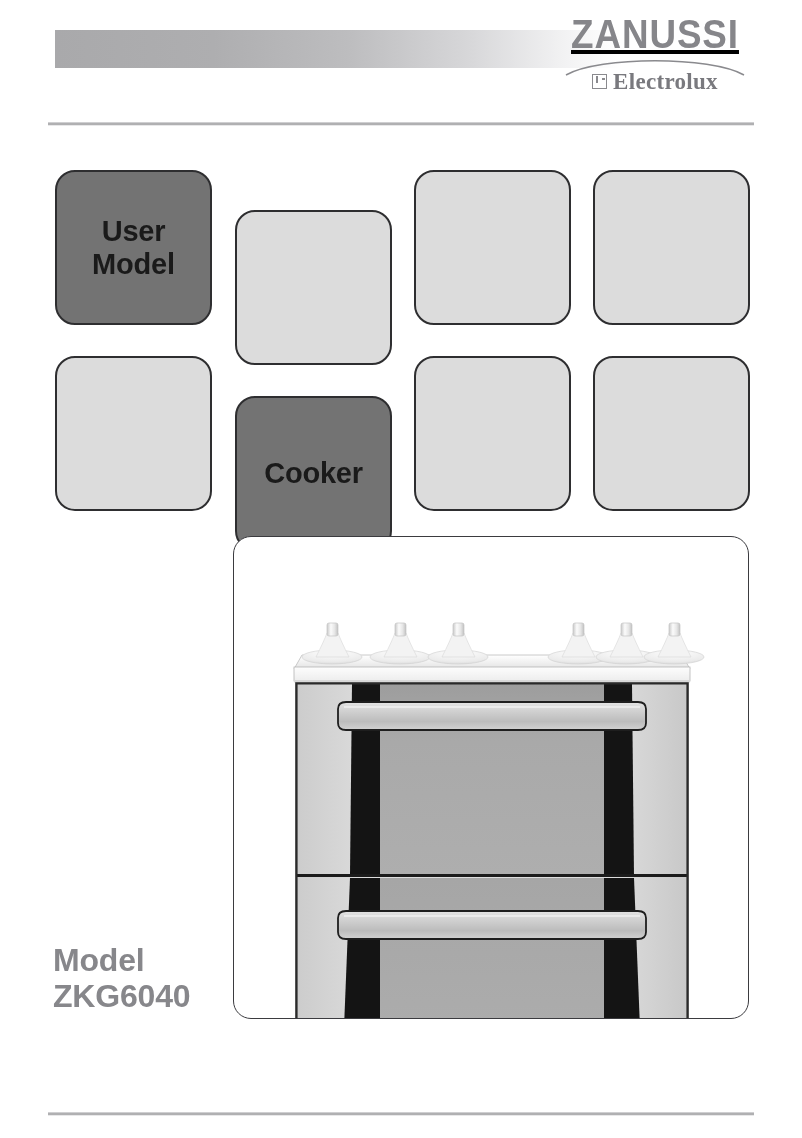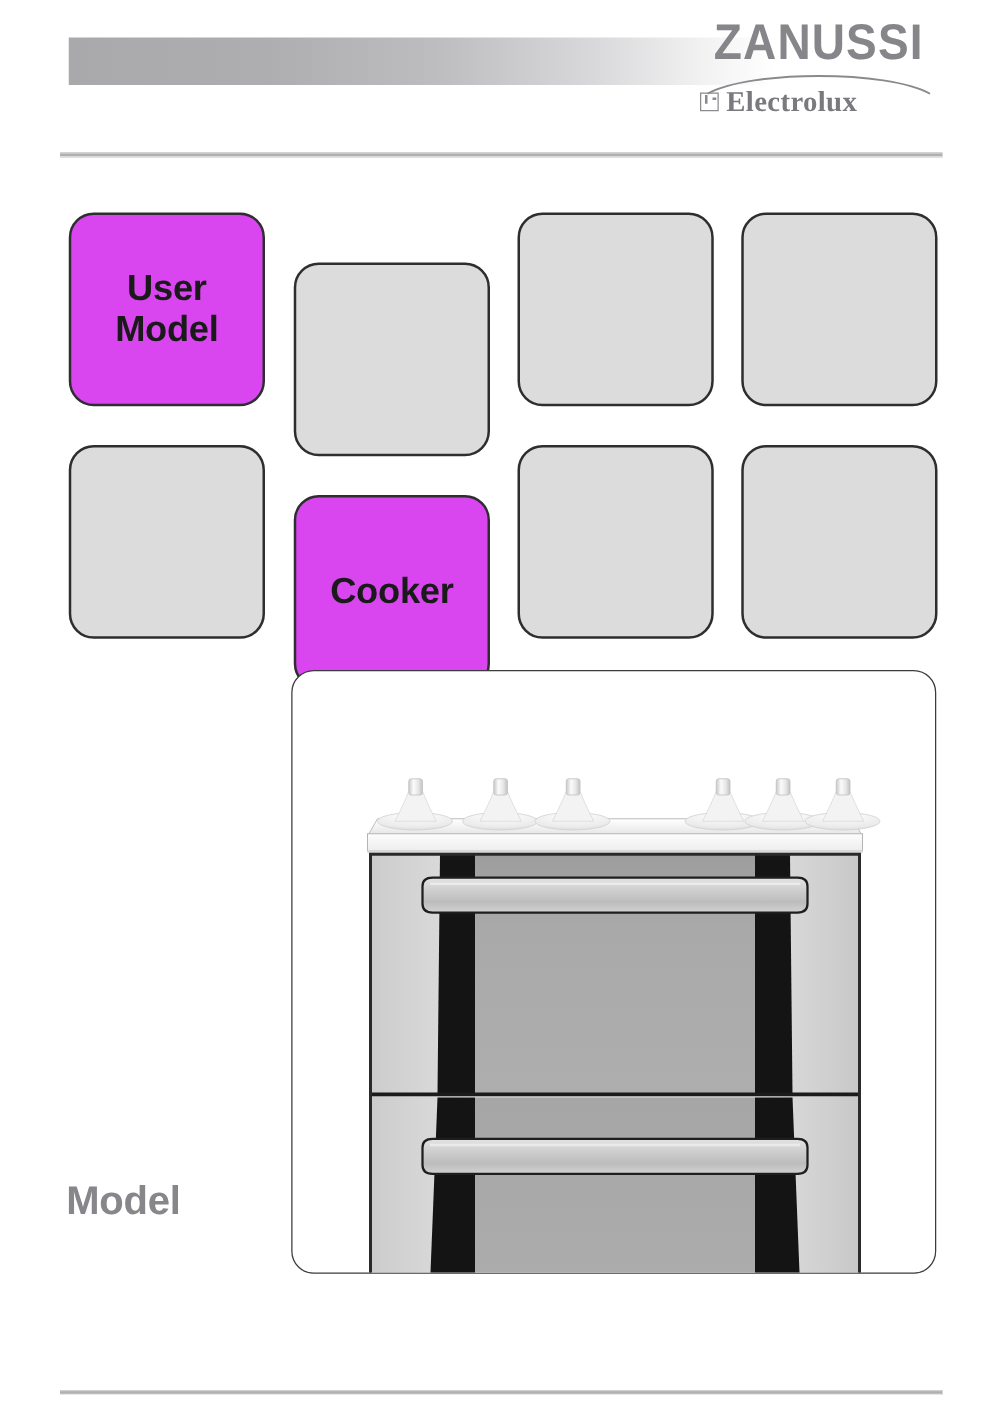--- a/index.html
+++ b/index.html
@@ -26,20 +26,21 @@
     background: linear-gradient(to right, #a9a9ab 0%, #aeaeb0 28%, #bdbdbf 52%, #d8d8da 74%, #f2f2f3 90%, #ffffff 100%);
   }
 
   #brand-logo {
     position: absolute;
     right: 52px;
     top: 14px;
     width: 190px;
     height: 86px;
     text-align: center;
+    text-decoration: underline;
   }
   #brand-zanussi {
     font-family: "Liberation Sans", sans-serif;
     font-weight: bold;
     font-size: 40px;
     line-height: 40px;
     letter-spacing: 1px;
     color: #86868a;
     transform: scaleX(0.92);
     transform-origin: center top;
@@ -54,21 +55,21 @@
     overflow: hidden;
   }
   #brand-arc svg { display: block; }
   #brand-electrolux-row {
     position: absolute;
     left: 0;
     top: 56px;
     width: 190px;
     display: flex;
     align-items: center;
-    justify-content: flex-start;
+    justify-content: center;
     gap: 6px;
   }
   #brand-mark {
     width: 13px;
     height: 13px;
     border: 1.6px solid #8a8a8e;
     position: relative;
     flex: 0 0 auto;
   }
   #brand-mark::before {
@@ -126,21 +127,21 @@
     height: 155px;
     border: 2.2px solid #2e2e30;
     border-radius: 20px;
     background: #dcdcdc;
     box-sizing: border-box;
     display: flex;
     align-items: center;
     justify-content: center;
   }
   .tile.filled {
-    background: #d946ef;
+    background: #737373;
   }
   .tile-label {
     font-family: "Liberation Sans", sans-serif;
     font-weight: bold;
     font-size: 29px;
     line-height: 33px;
     color: #1a1a1a;
     text-align: center;
     letter-spacing: -0.2px;
   }
@@ -227,20 +228,21 @@
   <div class="tile filled col1 row1">
     <div class="tile-label">Cooker</div>
   </div>
 
   <div class="tile col2 row1"></div>
   <div class="tile col3 row1"></div>
 </div>
 
 <div id="model-block">
   <div class="model-line">Model</div>
+  <div class="model-line">ZKG6040</div>
 </div>
 
 <div id="cooker-panel">
   <div id="cooker-illustration">
     <svg width="516" height="483" viewBox="0 0 516 483" xmlns="http://www.w3.org/2000/svg">
       <defs>
         <linearGradient id="gHobTop" x1="0" y1="0" x2="0" y2="1">
           <stop offset="0%" stop-color="#ffffff"></stop>
           <stop offset="55%" stop-color="#f0f0f0"></stop>
           <stop offset="100%" stop-color="#e2e2e2"></stop>

